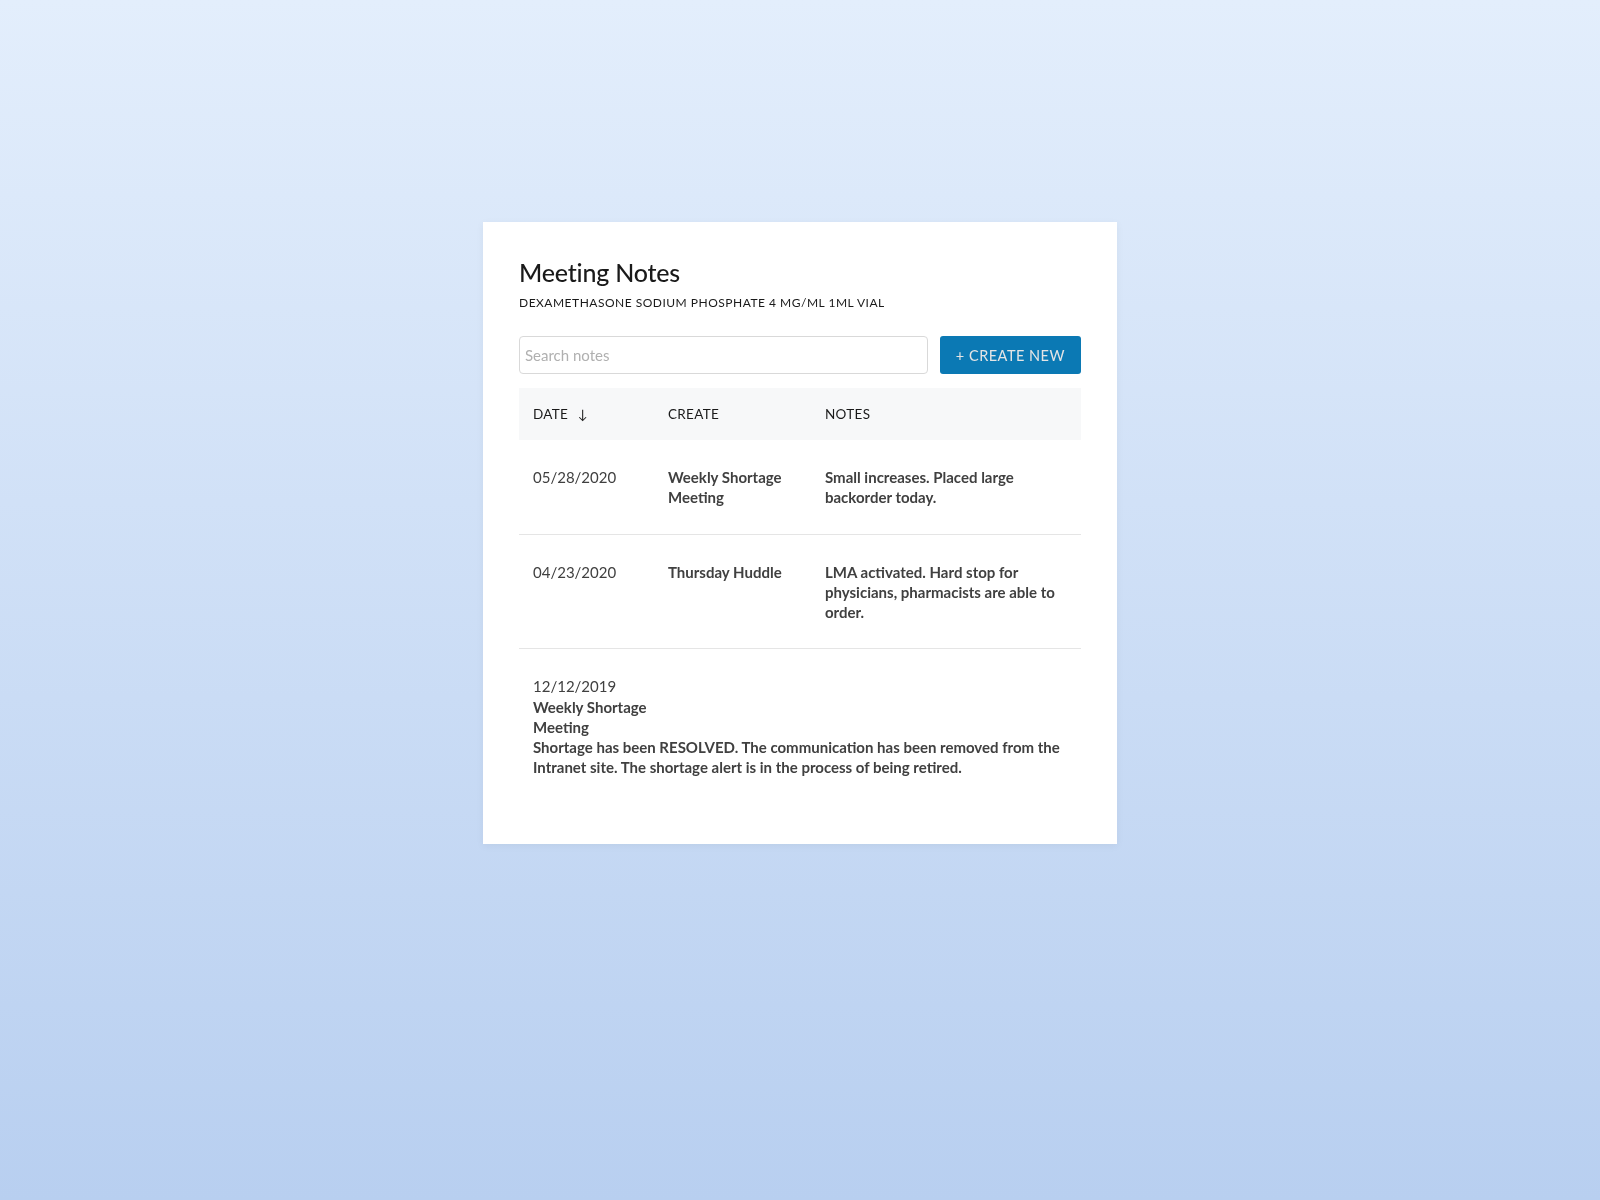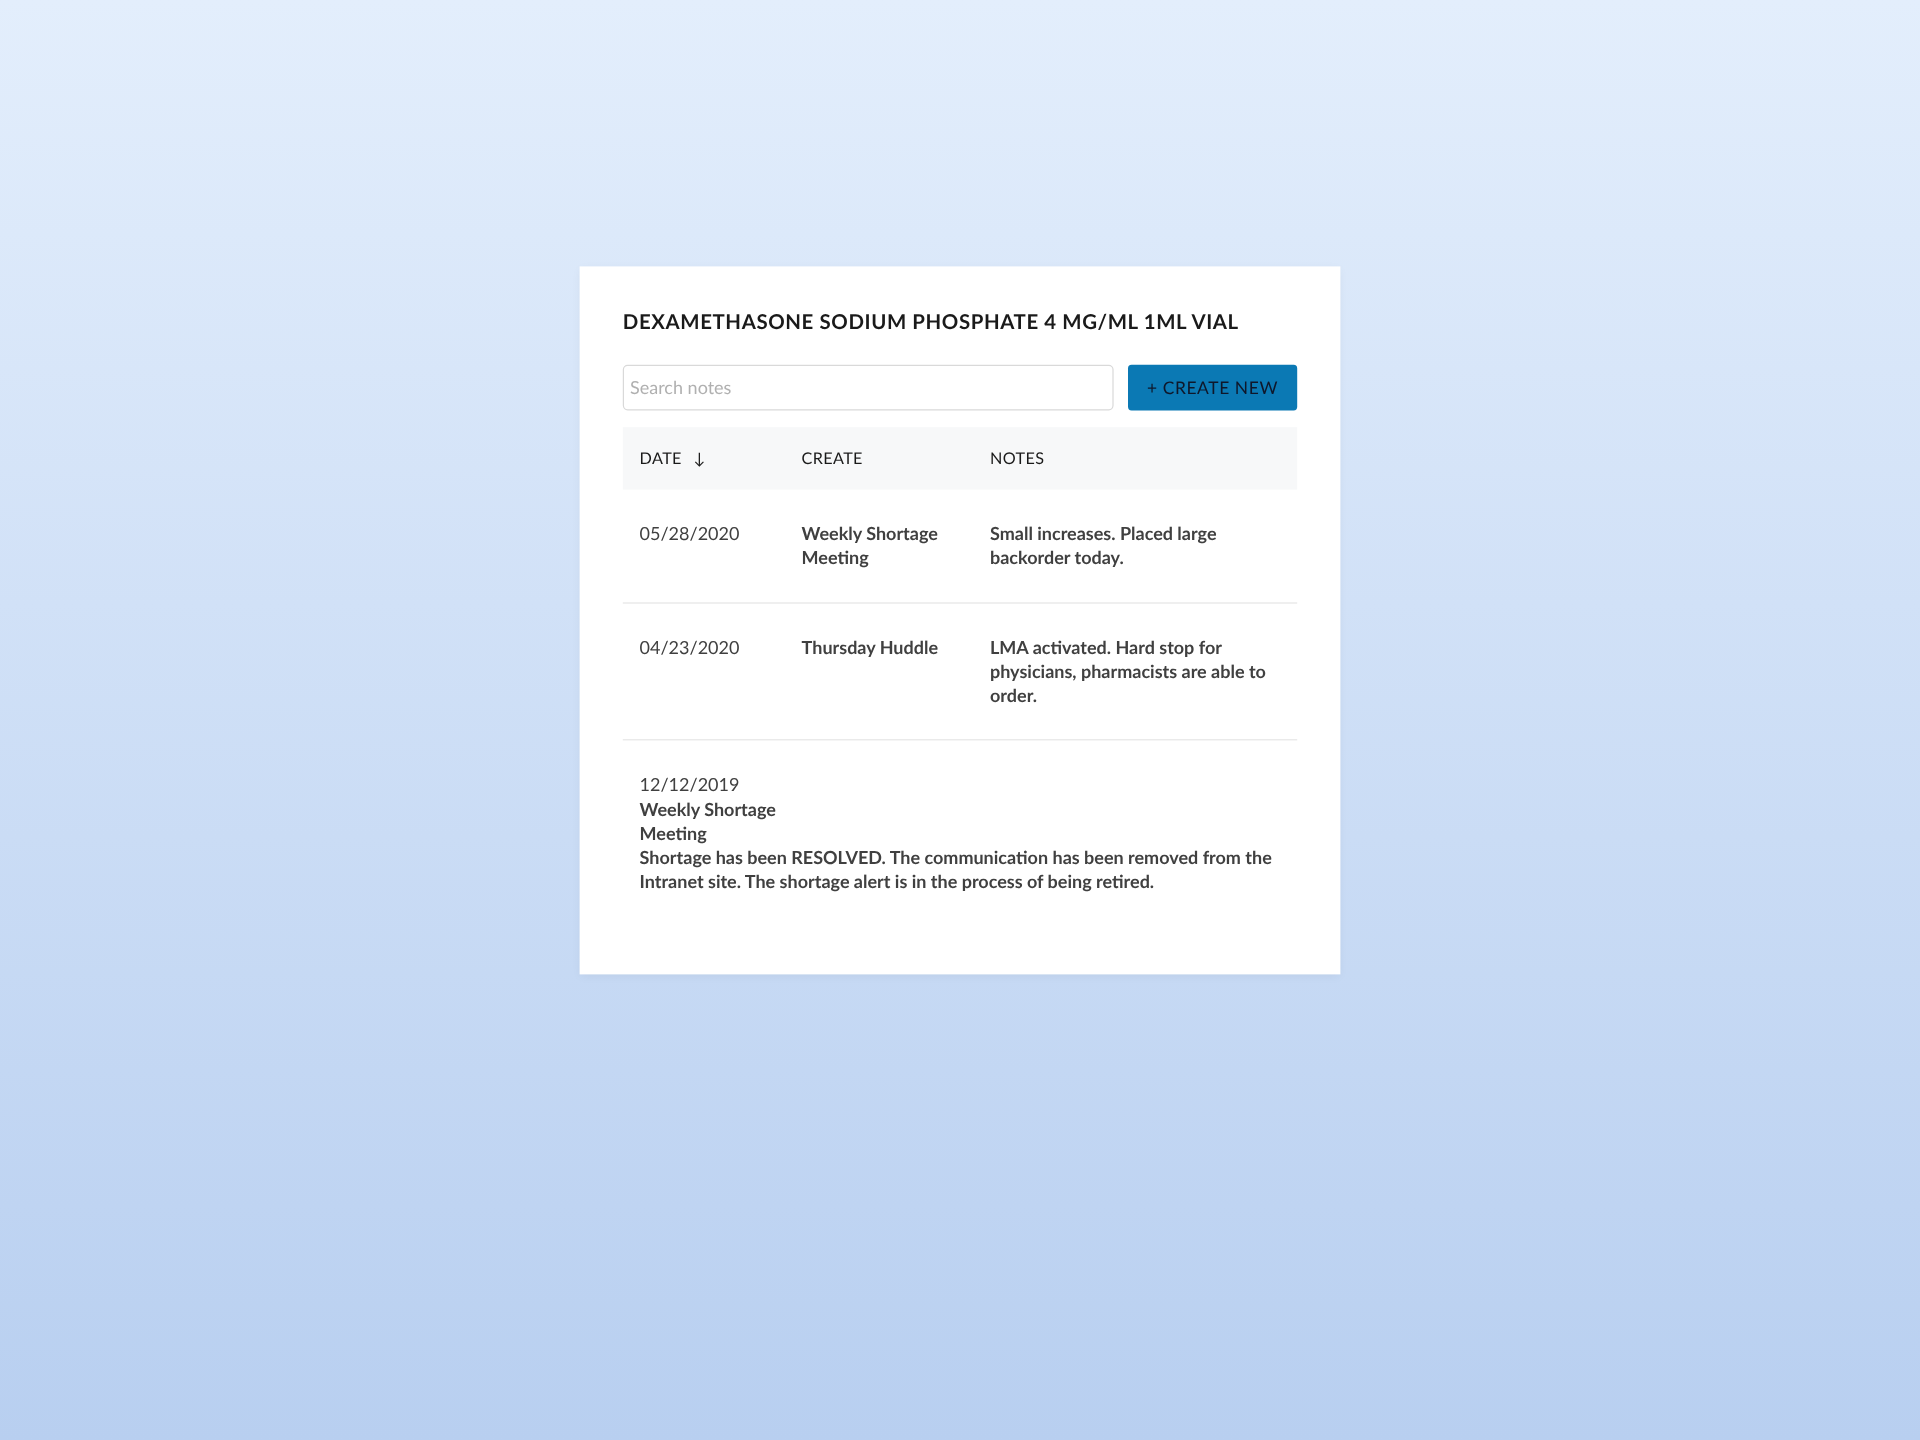--- a/index.html
+++ b/index.html
@@ -24,22 +24,22 @@
       box-shadow: 0 2px 8px rgba(0,0,0,0.05);
     }
     .title {
       font-size: 25px;
       font-weight: 500;
       color: #1A1A1A;
       margin-bottom: 8px;
       letter-spacing: -0.2px;
     }
     .subtitle {
-      font-size: 17px;
-      font-weight: 700;
+      font-size: 12px;
+      font-weight: 400;
       color: #1A1A1A;
       letter-spacing: 0.5px;
       margin-bottom: 26px;
     }
     .controls-row {
       display: flex;
       gap: 12px;
       margin-bottom: 14px;
       align-items: stretch;
     }
@@ -51,21 +51,21 @@
       font-size: 15px;
       color: #737373;
       outline: none;
       font-family: inherit;
     }
     .search-input::placeholder {
       color: #B0B0B0;
     }
     .create-btn {
       background: #0B79B4;
-      color: #0f172a;
+      color: #e5e5e5;
       border: none;
       border-radius: 3px;
       padding: 0 16px;
       font-size: 14.5px;
       font-weight: 400;
       letter-spacing: 0.5px;
       cursor: pointer;
       font-family: inherit;
     }
     .table-header {
@@ -114,20 +114,21 @@
     }
     .table-row .col-notes {
       font-weight: 700;
     }
   </style>
 </head>
 <body>
 
 <div class="card">
 
+  <h1 class="title">Meeting Notes</h1>
   <div class="subtitle">DEXAMETHASONE SODIUM PHOSPHATE 4 MG/ML 1ML VIAL</div>
 
   <div class="controls-row">
     <input type="text" class="search-input" placeholder="Search notes" style="">
     <button class="create-btn">+ CREATE NEW</button>
   </div>
 
   <div class="table-header">
     <div class="col-date">
       <span>DATE</span>

